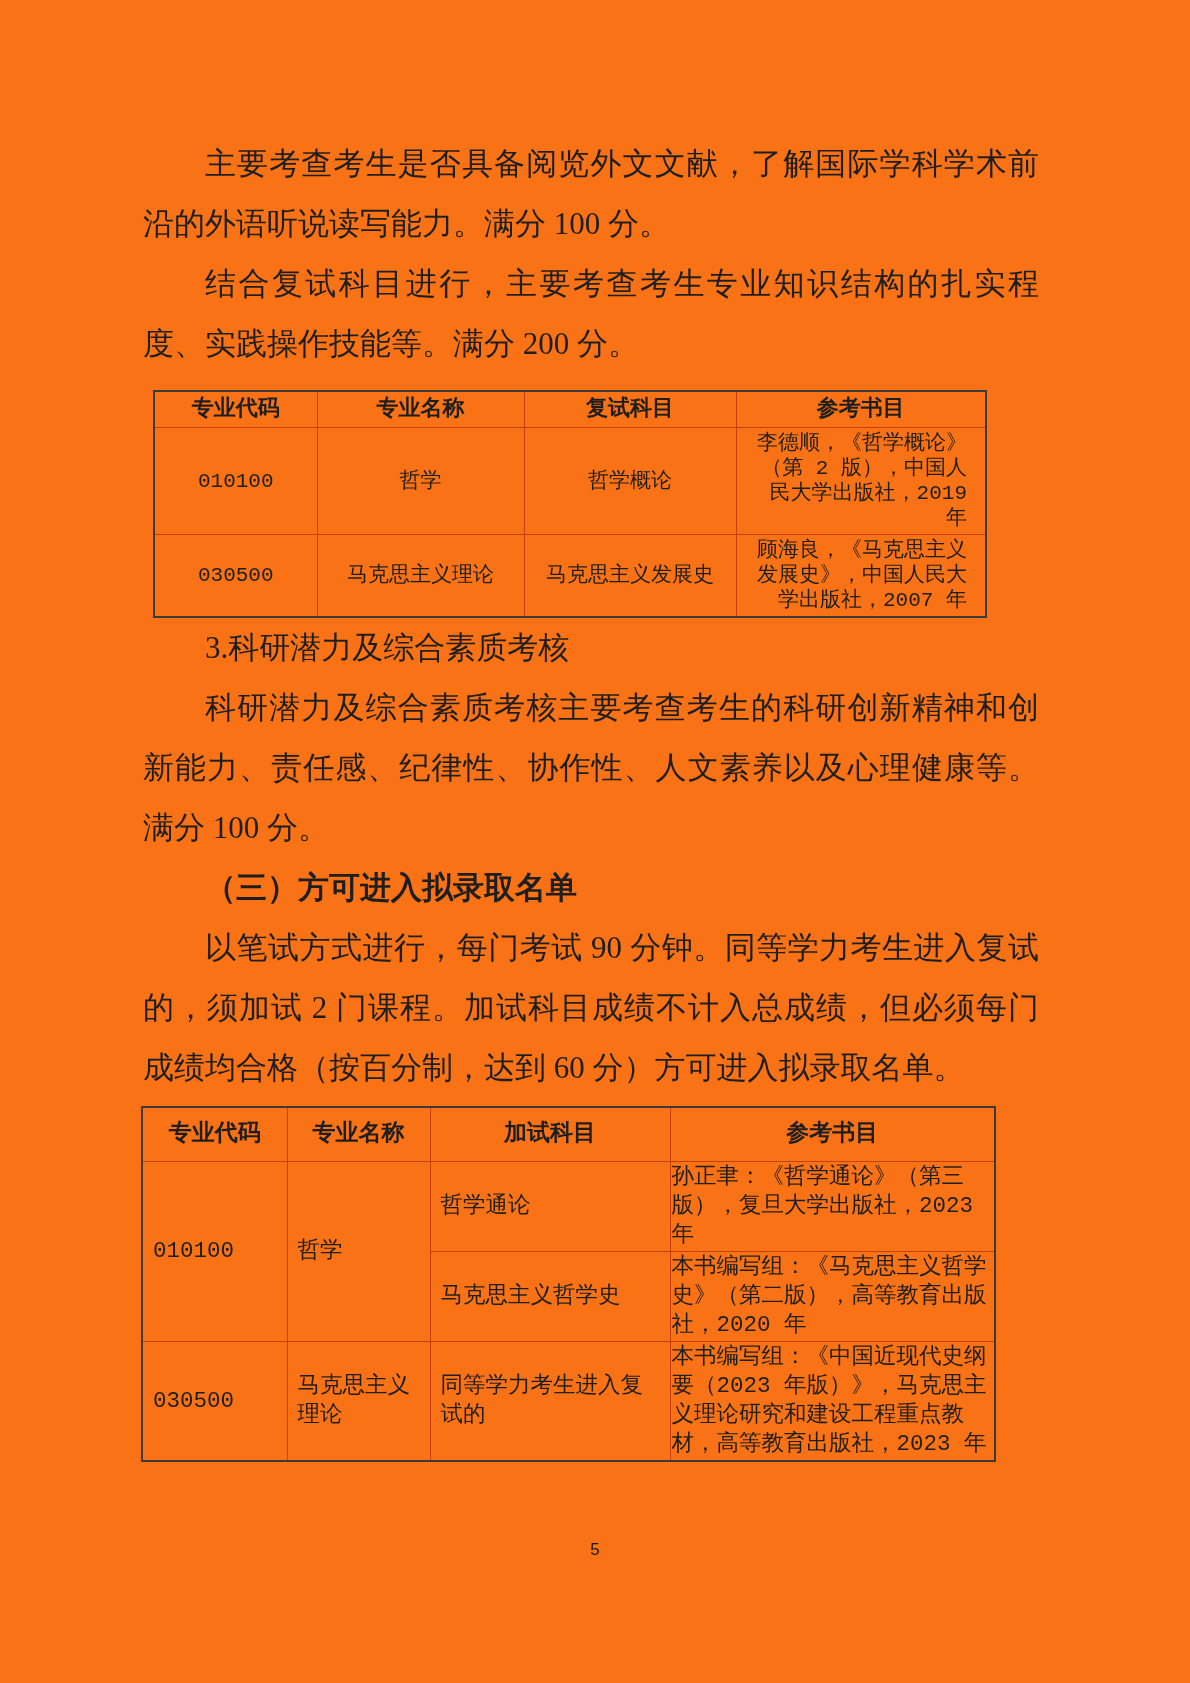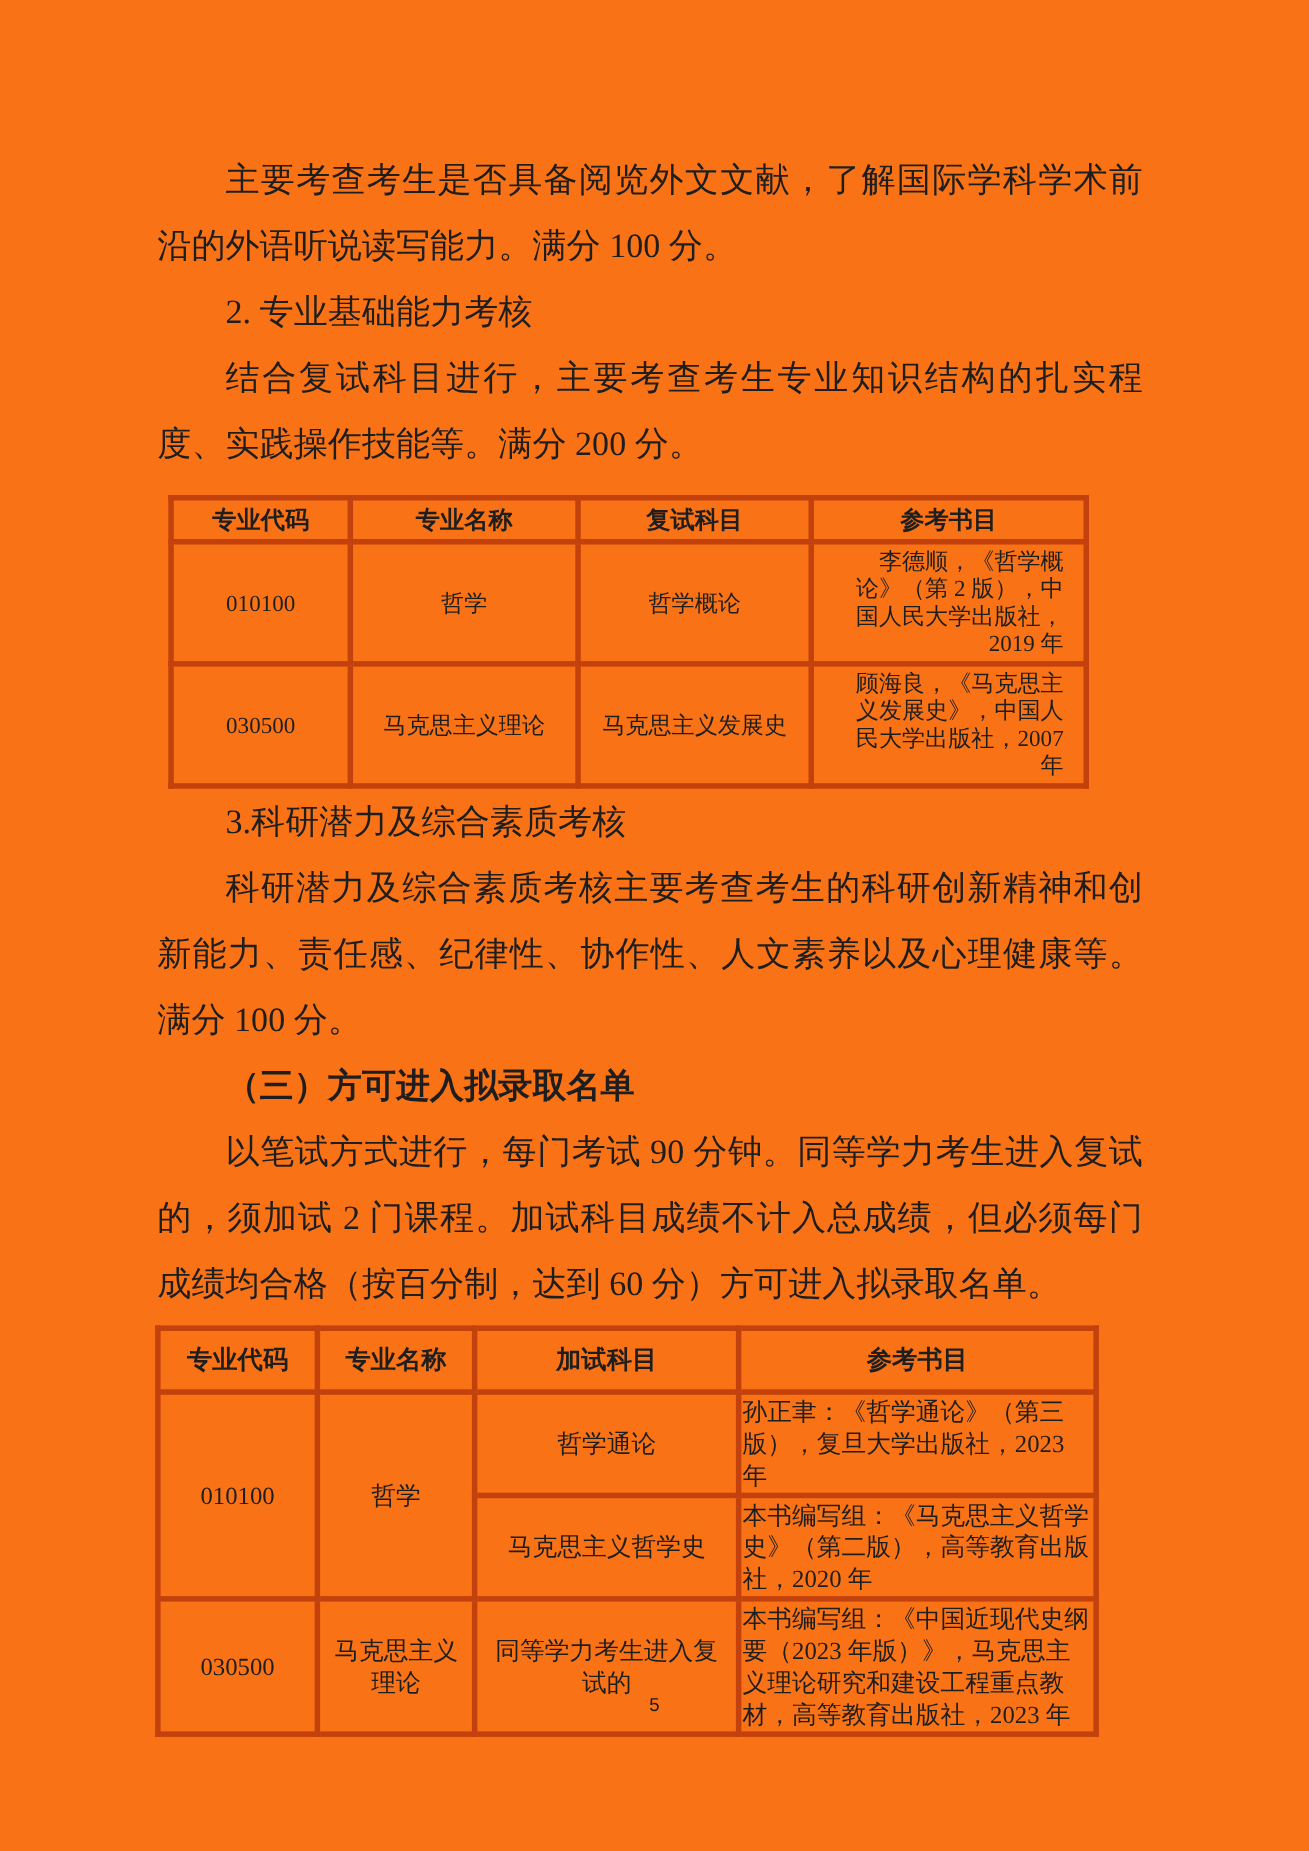--- a/index.html
+++ b/index.html
@@ -30,22 +30,23 @@
   p.bold-heading {
     font-weight: 700;
   }
   table.doc-table {
     border-collapse: collapse;
     table-layout: fixed;
     border: 2px solid #3a3a3a;
     color: #1e1e1e;
   }
   .doc-table th, .doc-table td {
-    border: 5px solid #c2410c;
+    border: 1px solid #c2410c;
     overflow-wrap: break-word;
+    font-family: Liberation Mono, monospace;
   }
   
   table.t1 {
     width: 832px;
     margin: 16px 0 0 10px;
     font-size: 21px;
     line-height: 25px;
   }
   .t1 th {
     font-size: 22px;
@@ -70,21 +71,20 @@
     font-size: 22.5px;
     line-height: 29px;
   }
   .t2 th {
     font-size: 23px;
     font-weight: 700;
     text-align: center;
     padding: 12px 2px;
   }
   .t2 td.center-cell {
-    text-align: center;
     vertical-align: middle;
     padding: 10px;
   }
   .t2 td.ref-cell {
     text-align: left;
     vertical-align: middle;
   }
   .page-footer {
     position: absolute;
     left: 0;
@@ -97,21 +97,20 @@
   }
 </style>
 </head>
 <body>
 
 <div class="page">
   <div class="content">
 
     <p class="body-text">主要考查考生是否具备阅览外文文献，了解国际学科学术前沿的外语听说读写能力。满分 100 分。</p>
 
-    <p class="body-text">2. 专业基础能力考核</p>
 
     <p class="body-text">结合复试科目进行，主要考查考生专业知识结构的扎实程度、实践操作技能等。满分 200 分。</p>
 
     <table class="doc-table t1">
       <colgroup>
         <col style="width:163px">
           <col style="width:207px">
           <col style="width:212px">
           <col style="width:250px">
       </colgroup>

